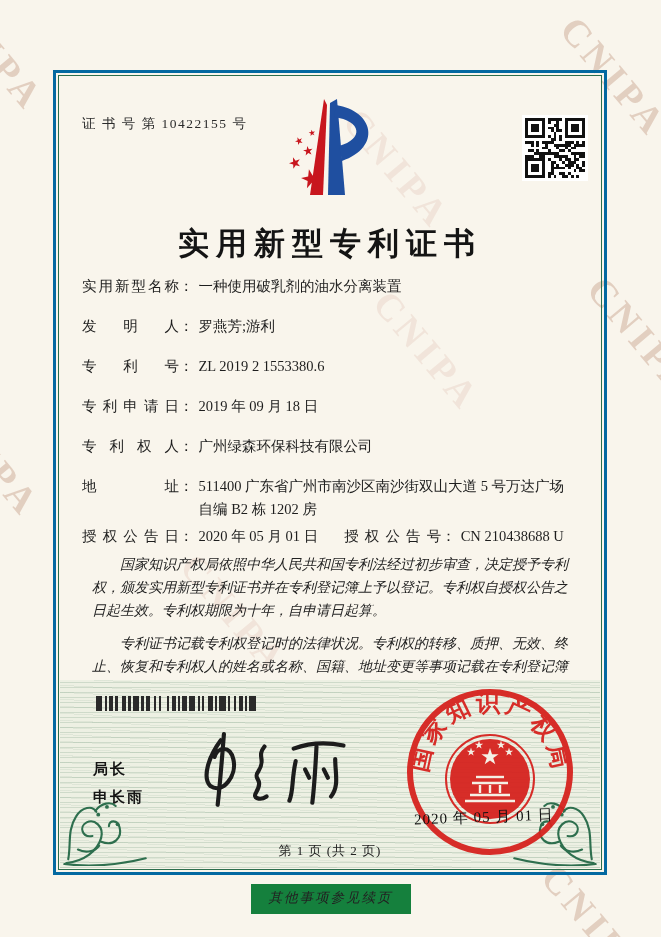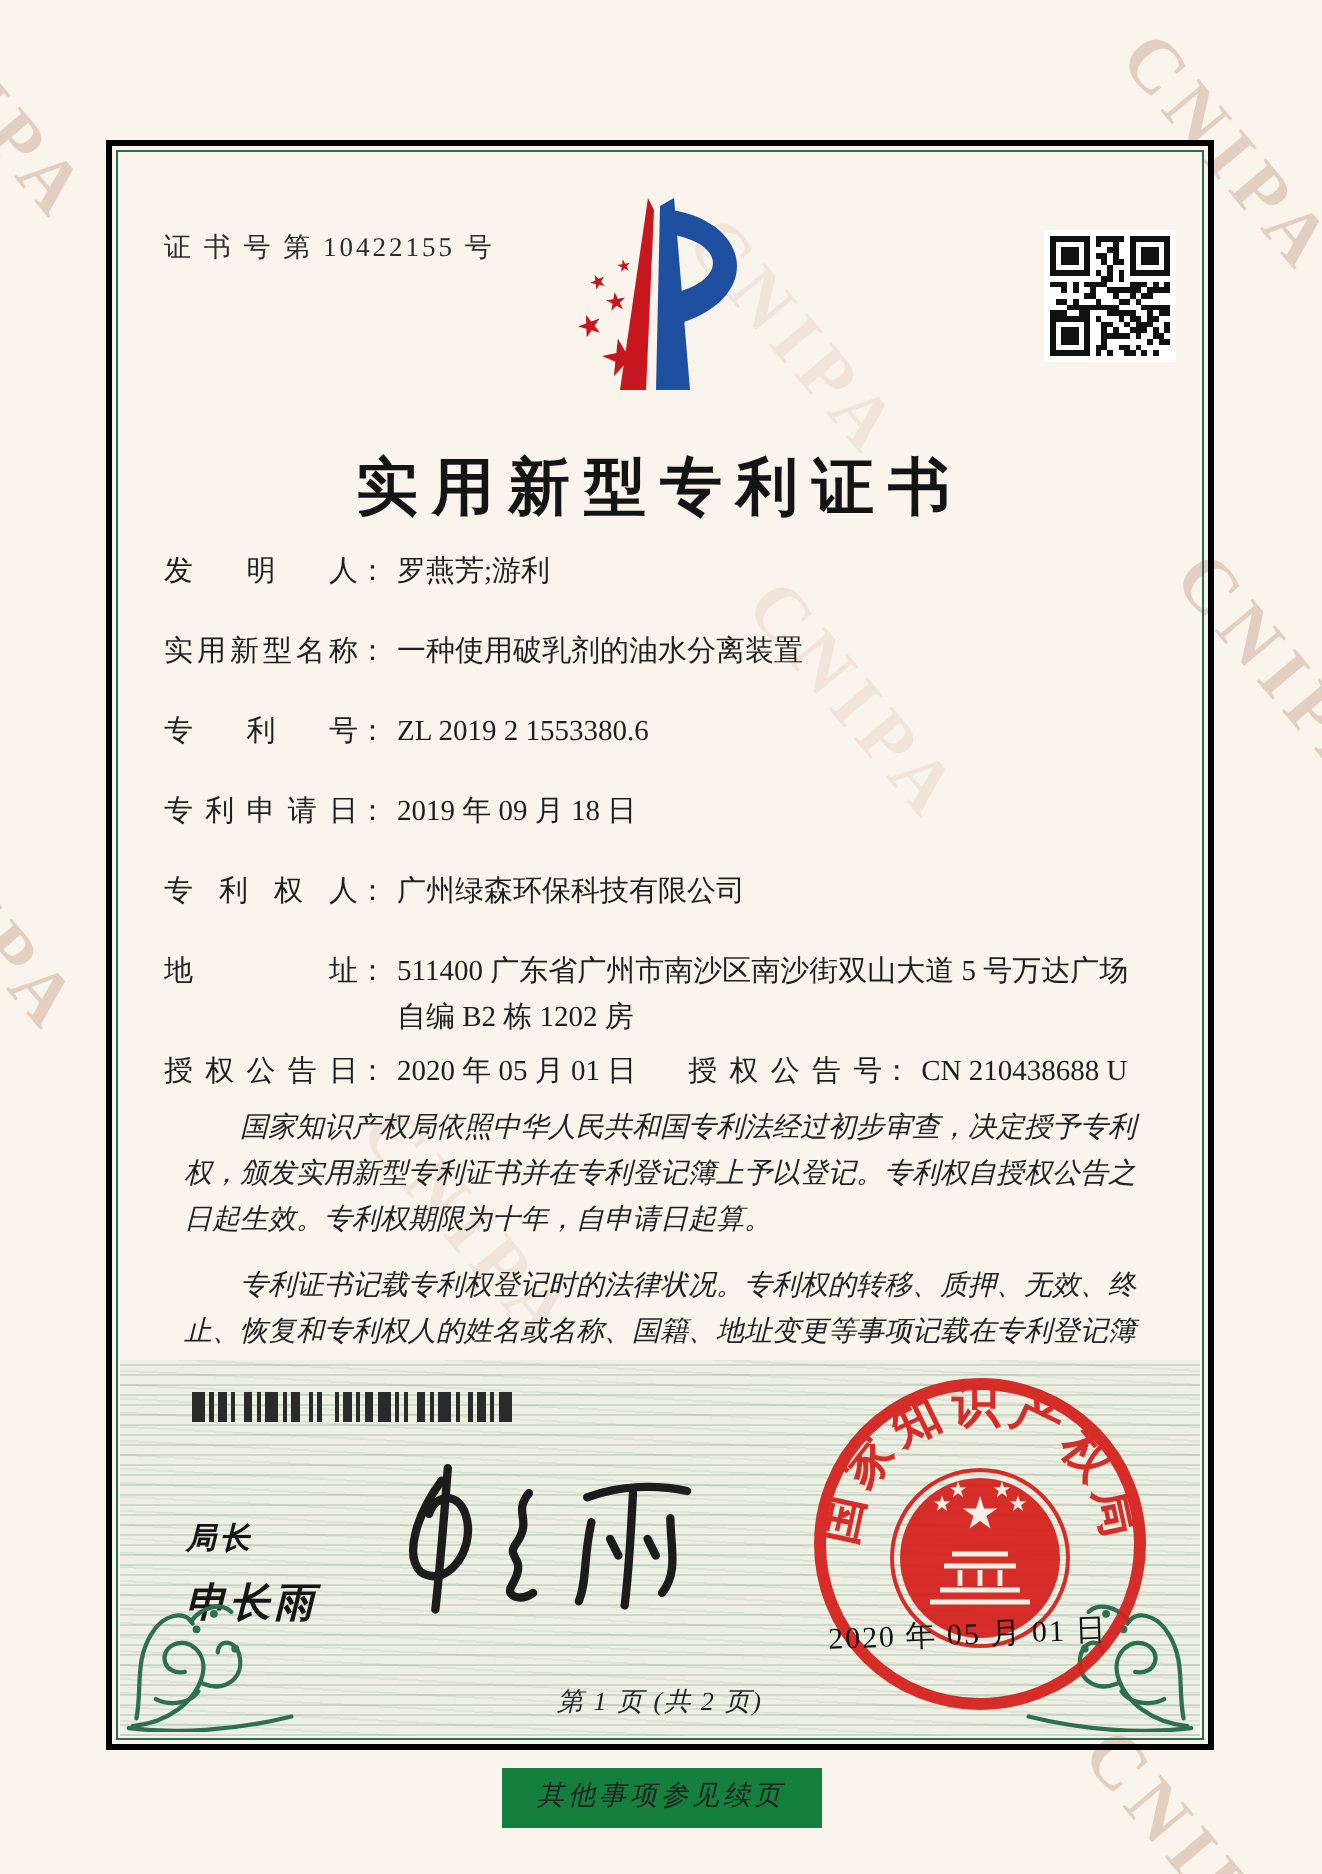--- a/index.html
+++ b/index.html
@@ -8,21 +8,21 @@
   .page{position:absolute;inset:0;}
 
   
   .wm{position:absolute;font-family:"Liberation Serif","DejaVu Serif",serif;font-weight:bold;
       font-size:38px;letter-spacing:5px;color:rgba(190,145,120,0.38);transform:rotate(50deg);
       transform-origin:left top;white-space:nowrap;pointer-events:none;}
   .wm.faint{color:rgba(200,150,130,0.17);}
 
   
   .frame{position:absolute;left:53px;top:70px;width:548px;height:799px;
-         border:3px solid #000000;background:transparent;}
+         border:3px solid #0369a1;background:transparent;}
   .frame::before{content:"";position:absolute;inset:2px;border:1px solid #2c6e4c;pointer-events:none;}
 
   .cert-no{position:absolute;left:26px;top:42px;font-size:13.5px;letter-spacing:1.5px;color:#2b2b2b;}
   .qr{position:absolute;right:16px;top:42px;width:66px;height:66px;background:#fff;padding:3px;box-sizing:border-box;}
   .logo{position:absolute;left:50%;top:20px;transform:translateX(-50%);width:132px;height:112px;}
   .title{position:absolute;top:130px;left:0;width:100%;text-align:center;font-size:31px;
          font-weight:700;letter-spacing:7px;color:#141414;margin-top:20px;}
 
   
   .fields{position:absolute;left:26px;top:202px;right:28px;font-size:14.5px;line-height:23px;}
@@ -37,26 +37,26 @@
   
   .paras{position:absolute;left:26px;top:470px;right:26px;font-size:14px;line-height:23px;
          text-align:justify;font-style:italic;color:#222;}
   .paras p{margin:10px;text-indent:2em;font-style:italic;}
 
   
   .band{position:absolute;left:4px;right:4px;bottom:4px;height:188px;
         background:
           repeating-linear-gradient(0deg, rgba(96,140,110,0.22) 0 1px, transparent 1px 5px),
           repeating-linear-gradient(3deg, rgba(96,140,110,0.10) 0 1px, transparent 1px 7px),
-          #edf0e3; font-style: italic;}
+          #edf0e3;}
   .barcode{position:absolute;left:36px;top:16px;width:162px;height:15px;}
   .director-title{position:absolute;left:33px;top:80px;font-family:"Liberation Sans","DejaVu Sans",sans-serif;
         font-weight:700;font-size:15px;letter-spacing:2px;color:#151515;}
   .director-name{position:absolute;left:33px;top:108px;font-family:"Liberation Sans","DejaVu Sans",sans-serif;
-        font-weight:700;font-size:20px;letter-spacing:2px;color:#151515;}
+        font-weight:700;font-size:15px;letter-spacing:2px;color:#151515;}
   .sig{position:absolute;left:128px;top:52px;width:180px;height:78px;}
   .page-info{position:absolute;left:0;width:100%;bottom:8px;text-align:center;font-size:13px;
         letter-spacing:1px;color:#222;margin-top:27px;}
   .flourish{position:absolute;bottom:2px;width:88px;height:92px;}
   .flourish.bl{left:2px;}
   .flourish.br{right:2px;transform:scaleX(-1);}
 
   
   .seal{position:absolute;left:347px;top:612px;width:174px;height:174px;opacity:0.95;}
   .seal-date{position:absolute;left:358px;top:735px;font-size:15px;letter-spacing:1px;
@@ -331,24 +331,24 @@
         <use href="#star" fill="#c8161e" transform="translate(44,58) scale(5) rotate(-8)"></use>
         <use href="#star" fill="#c8161e" transform="translate(35,48) scale(4) rotate(-25)"></use>
         <use href="#star" fill="#c8161e" transform="translate(48,40) scale(3.4) rotate(-10)"></use>
       </svg>
     </div>
 
     <div class="title">实用新型专利证书</div>
 
     <div class="fields">
       <div class="frow">
+        <span class="flabel">实用新型名称</span><span>：</span><span class="fvalue">一种使用破乳剂的油水分离装置</span>
+      </div>
+      <div class="frow">
         <span class="flabel">发明人</span><span>：</span><span class="fvalue">罗燕芳;游利</span>
-      </div>
-      <div class="frow">
-        <span class="flabel">实用新型名称</span><span>：</span><span class="fvalue">一种使用破乳剂的油水分离装置</span>
       </div>
       <div class="frow">
         <span class="flabel">专利号</span><span>：</span><span class="fvalue">ZL 2019 2 1553380.6</span>
       </div>
       <div class="frow">
         <span class="flabel">专利申请日</span><span>：</span><span class="fvalue">2019 年 09 月 18 日</span>
       </div>
       <div class="frow">
         <span class="flabel">专利权人</span><span>：</span><span class="fvalue">广州绿森环保科技有限公司</span>
       </div>

